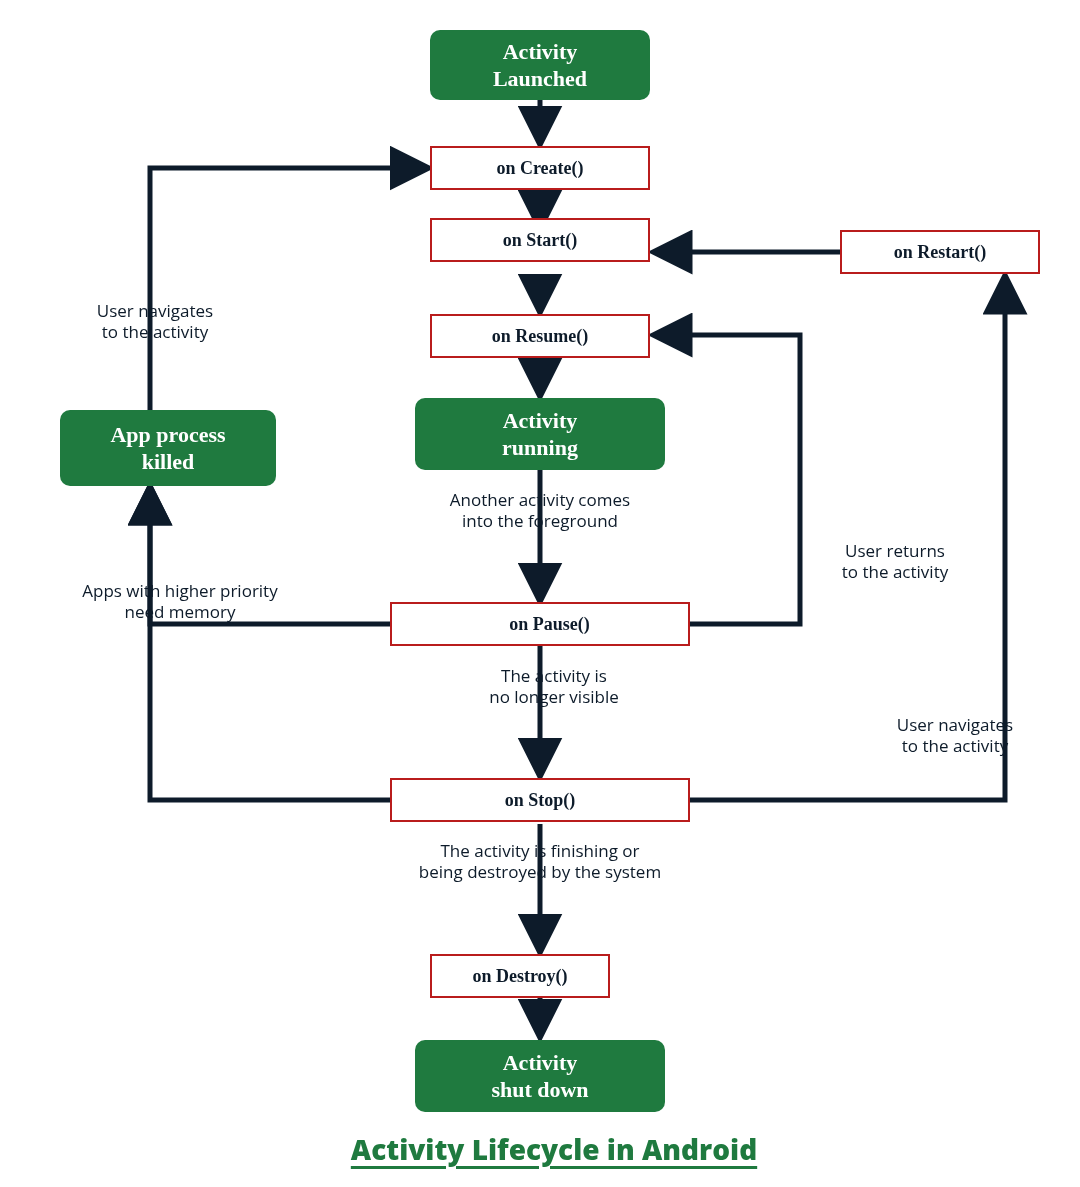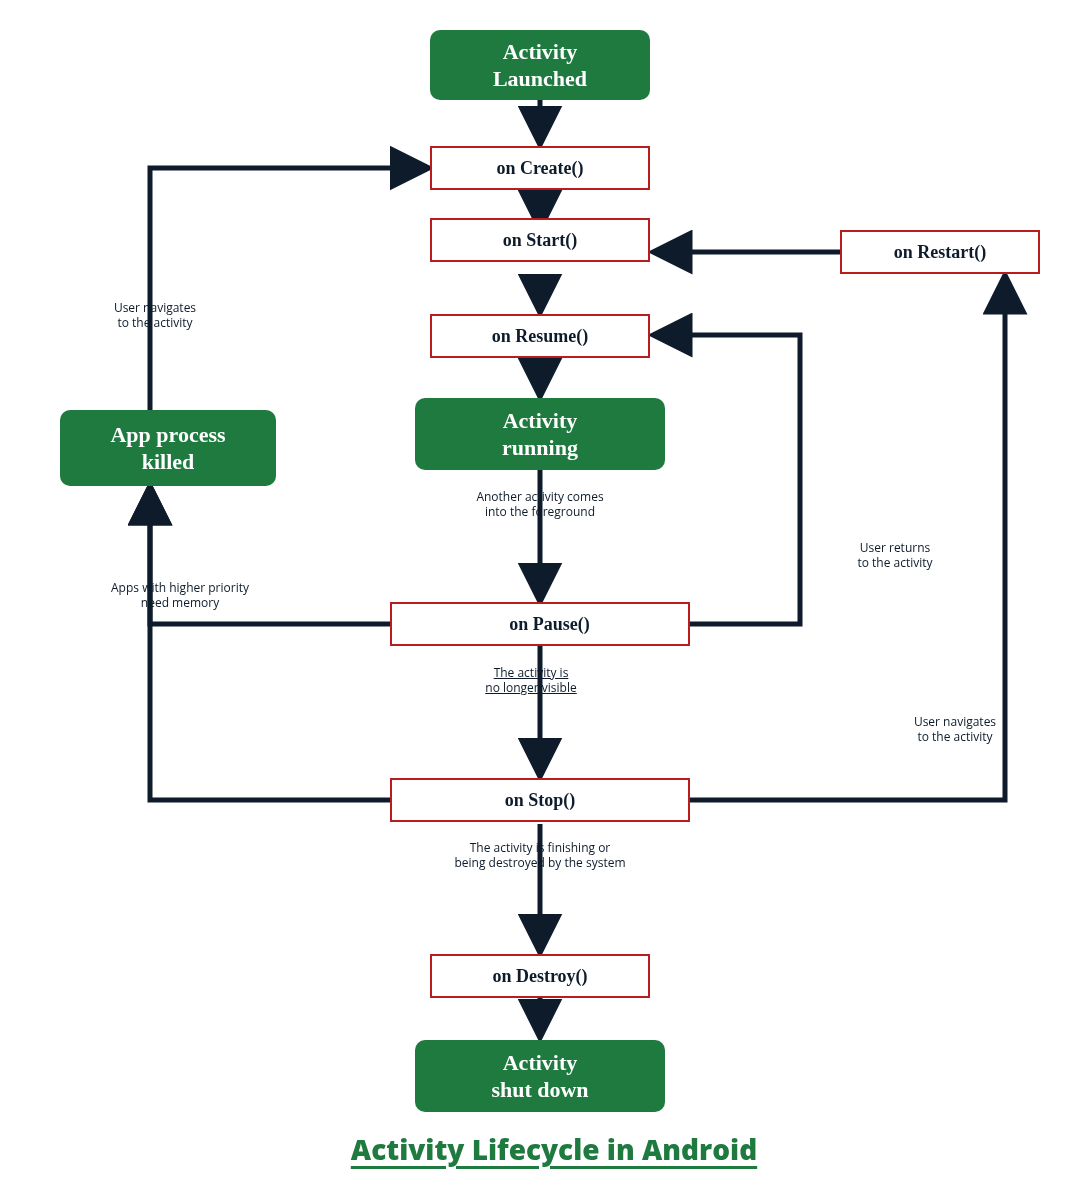--- a/index.html
+++ b/index.html
@@ -34,21 +34,21 @@
   .outlined {
     background: #ffffff;
     color: #0d1b2a;
     border: 2px solid #b91c1c;
     font-weight: 700;
   }
   .label {
     position: absolute;
     color: #0d1b2a;
     text-align: center;
-    font-size: 12px;
+    font-size: 17px;
     line-height: 1.25;
   }
   .title {
     position: absolute;
     left: 14px;
     width: 1080px;
     text-align: center;
     font-weight: 800;
     font-size: 28px;
     color: #1f7a3f;
@@ -141,21 +141,21 @@
   </div>
 
   <div class="box outlined" style="left:390px; top:602px; width:300px; height:44px; font-size:18px;padding-left:29px;">
     <span>on Pause()</span>
   </div>
 
   <div class="box outlined" style="left:390px; top:778px; width:300px; height:44px; font-size:18px;">
     <span>on Stop()</span>
   </div>
 
-  <div class="box outlined" style="left:430px; top:954px; width:220px; height:44px; font-size:18px;">
+  <div class="box outlined" style="left:430px; top:954px; width:180px; height:44px; font-size:18px;">
     <span>on Destroy()</span>
   </div>
 
   <div class="box outlined" style="left:840px; top:230px; width:200px; height:44px; font-size:18px;">
     <span>on Restart()</span>
   </div>
 
   <div class="label" style="left:70px; top:300px; width:170px;">
     <span style="white-space:pre-line;">User navigates
 to the activity</span>
@@ -164,21 +164,21 @@
   <div class="label" style="left:420px; top:489px; width:240px;">
     <span style="white-space:pre-line;">Another activity comes
 into the foreground</span>
   </div>
 
   <div class="label" style="left:60px; top:580px; width:240px;">
     <span style="white-space:pre-line;">Apps with higher priority
 need memory</span>
   </div>
 
-  <div class="label" style="left:421px; top:665px; width:220px;text-decoration:underline;">
+  <div class="label" style="left:444px; top:665px; width:220px;">
     <span style="white-space:pre-line;">The activity is
 no longer visible</span>
   </div>
 
   <div class="label" style="left:810px; top:540px; width:170px;">
     <span style="white-space:pre-line;">User returns
 to the activity</span>
   </div>
 
   <div class="label" style="left:860px; top:714px; width:190px;">

